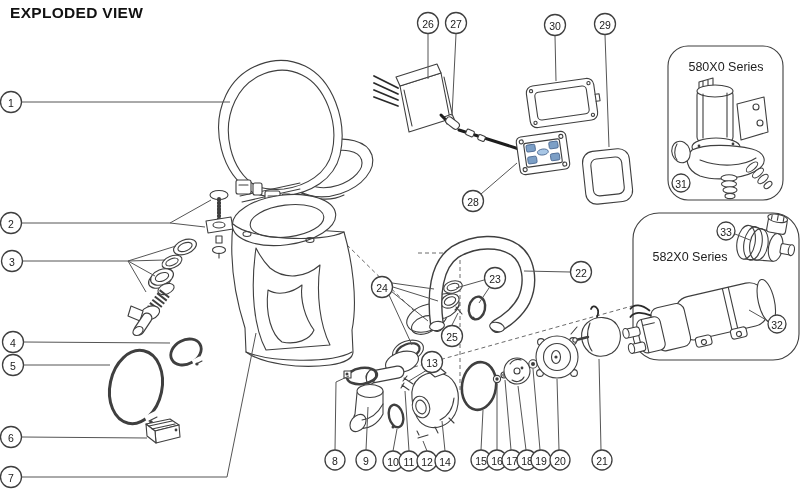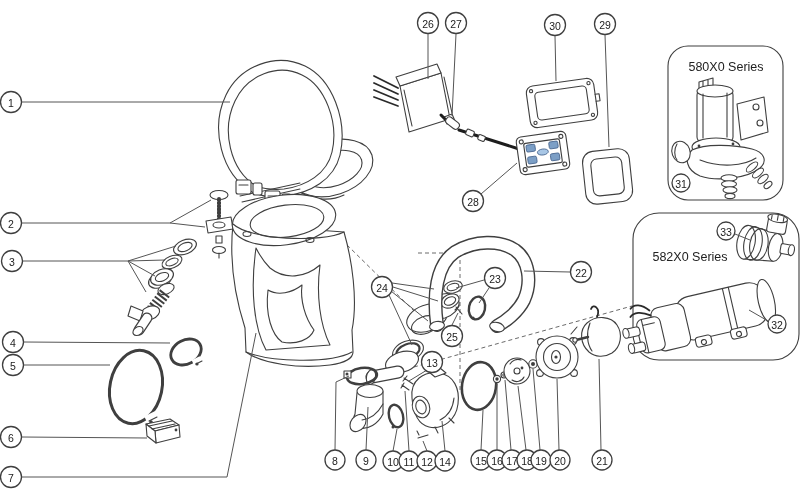--- a/index.html
+++ b/index.html
@@ -20,20 +20,21 @@
   .box-label{font-family:"Liberation Sans",sans-serif;font-size:12.5px;fill:#222;
              text-anchor:middle;dominant-baseline:central;}
   .cable{fill:none;stroke:#1d1d1d;stroke-width:3;stroke-linecap:round;}
   .wire{fill:none;stroke:#2a2a2a;stroke-width:1.8;stroke-linecap:round;}
   .rib{fill:none;stroke:#3f3f3f;stroke-width:12;stroke-dasharray:2 2;}
 </style>
 </head>
 <body>
 
 <div id="stage">
+  <h1 id="page-title">EXPLODED VIEW</h1>
 
   <svg id="diagram-svg" width="800" height="491" viewBox="0 0 800 491">
 
     <g>
       <path class="dash" d="M418,253 H460"></path>
       <path class="dash" d="M460,253 V390"></path>
       <path class="dash" d="M414,367 L632,306"></path>
       <path class="dash" d="M342,240 L414,311"></path>
     </g>
 

